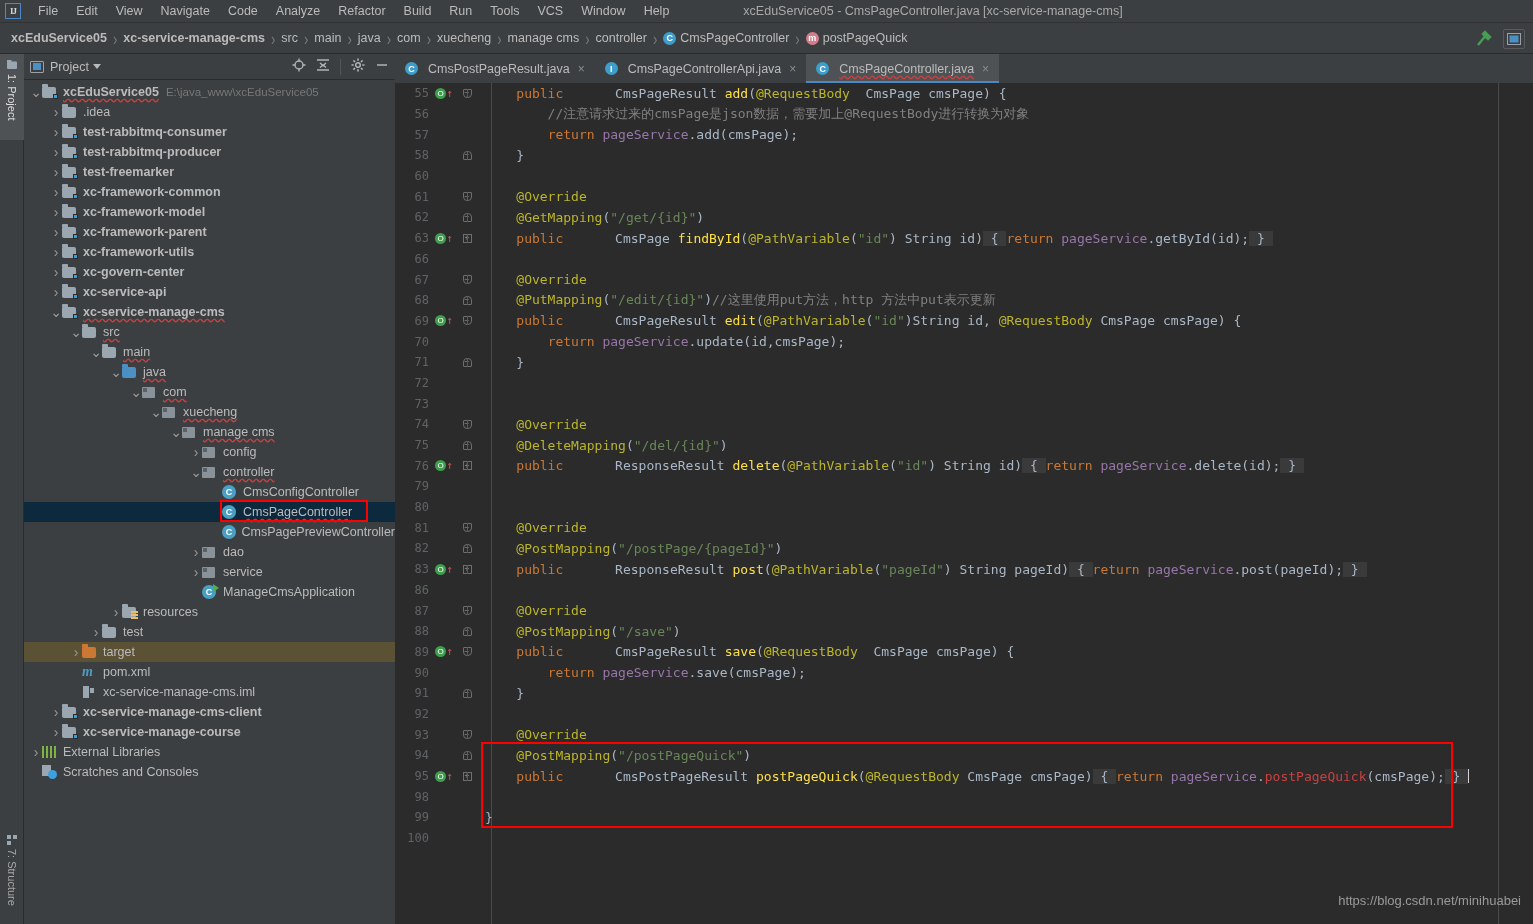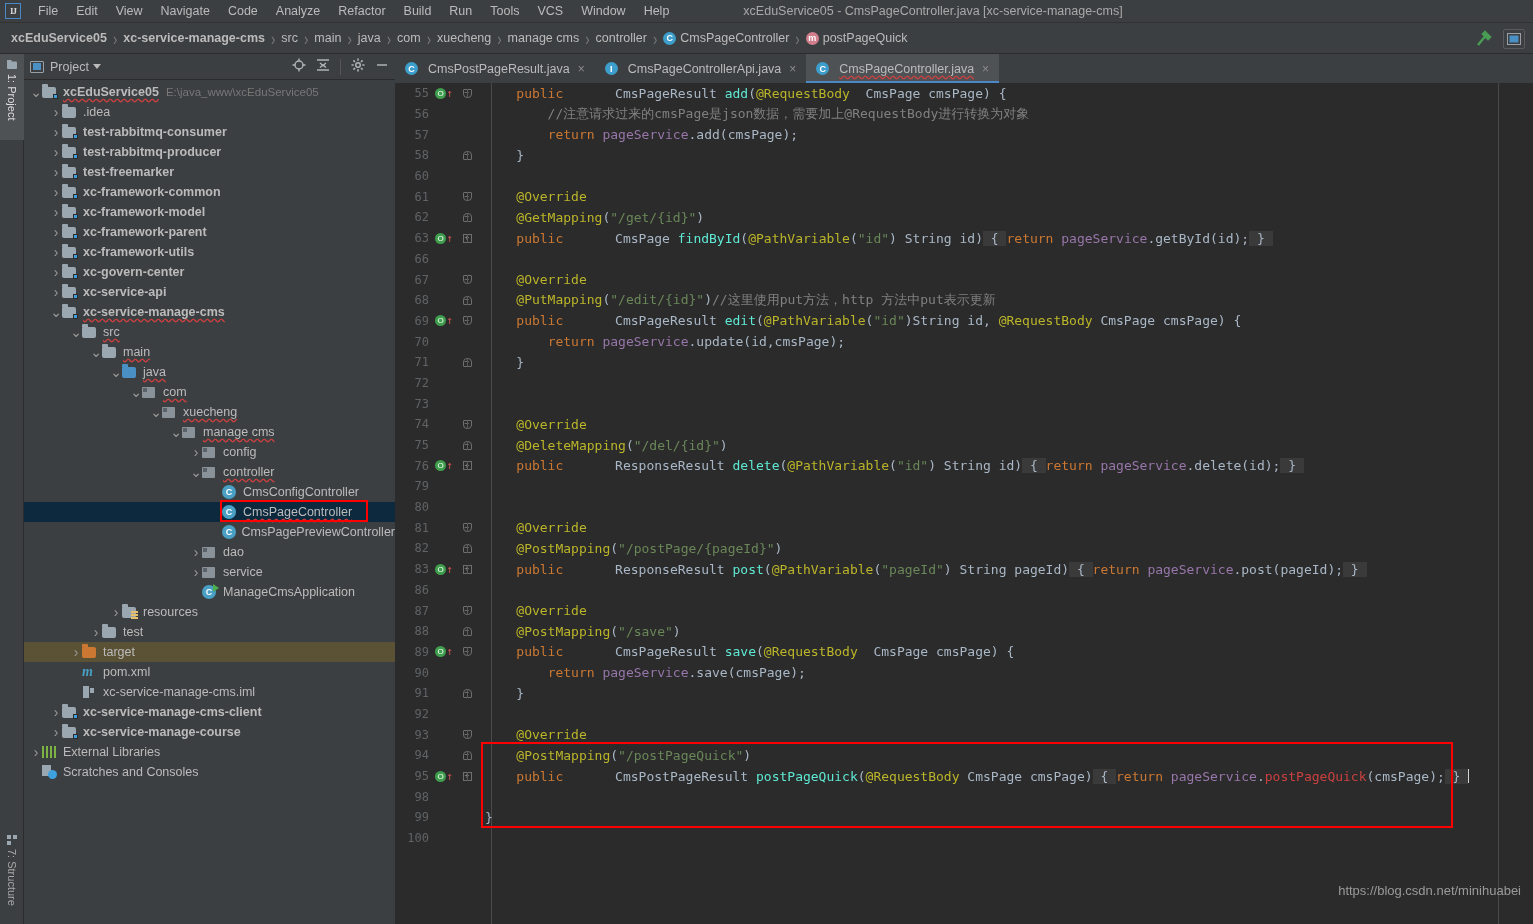--- a/index.html
+++ b/index.html
@@ -245,35 +245,35 @@
   }
   .indentguide {
     position:absolute; left:96px; top:0; bottom:0; width:1px; background:#4a4a4a;
   }
 
   
   .kw   { color:#cc7832; }
   .ann  { color:#bbb529; }
   .str  { color:#6a8759; }
   .typ  { color:#a9b7c6;margin-left:44px; }
-  .mth  { color:#5eead4; }
+  .mth  { color:#fde047; }
   .fld  { color:#9876aa; }
   .cmt  { color:#808080; }
   .pun  { color:#a9b7c6; }
   .inl  { background:#3a3a3a; }
   .red  { color:#cc4040; }
 
   .codebox {
     position:absolute; border:2px solid #ff0000; pointer-events:none;
   }
   .rmargin {
     position:absolute; top:0; bottom:0; width:1px; background:#4a4a4a;
   }
   .watermark {
-    position:absolute; right:12px; bottom:26px; font-size:13px; color:#9a9a9a;
+    position:absolute; right:12px; bottom:16px; font-size:13px; color:#9a9a9a;
     font-family:"Liberation Sans",sans-serif;
   }
   .caret {
     display:inline-block; width:1px; height:14px; background:#d4d4d4;
     vertical-align:-2px;
   }
 </style>
 </head>
 <body>
 

